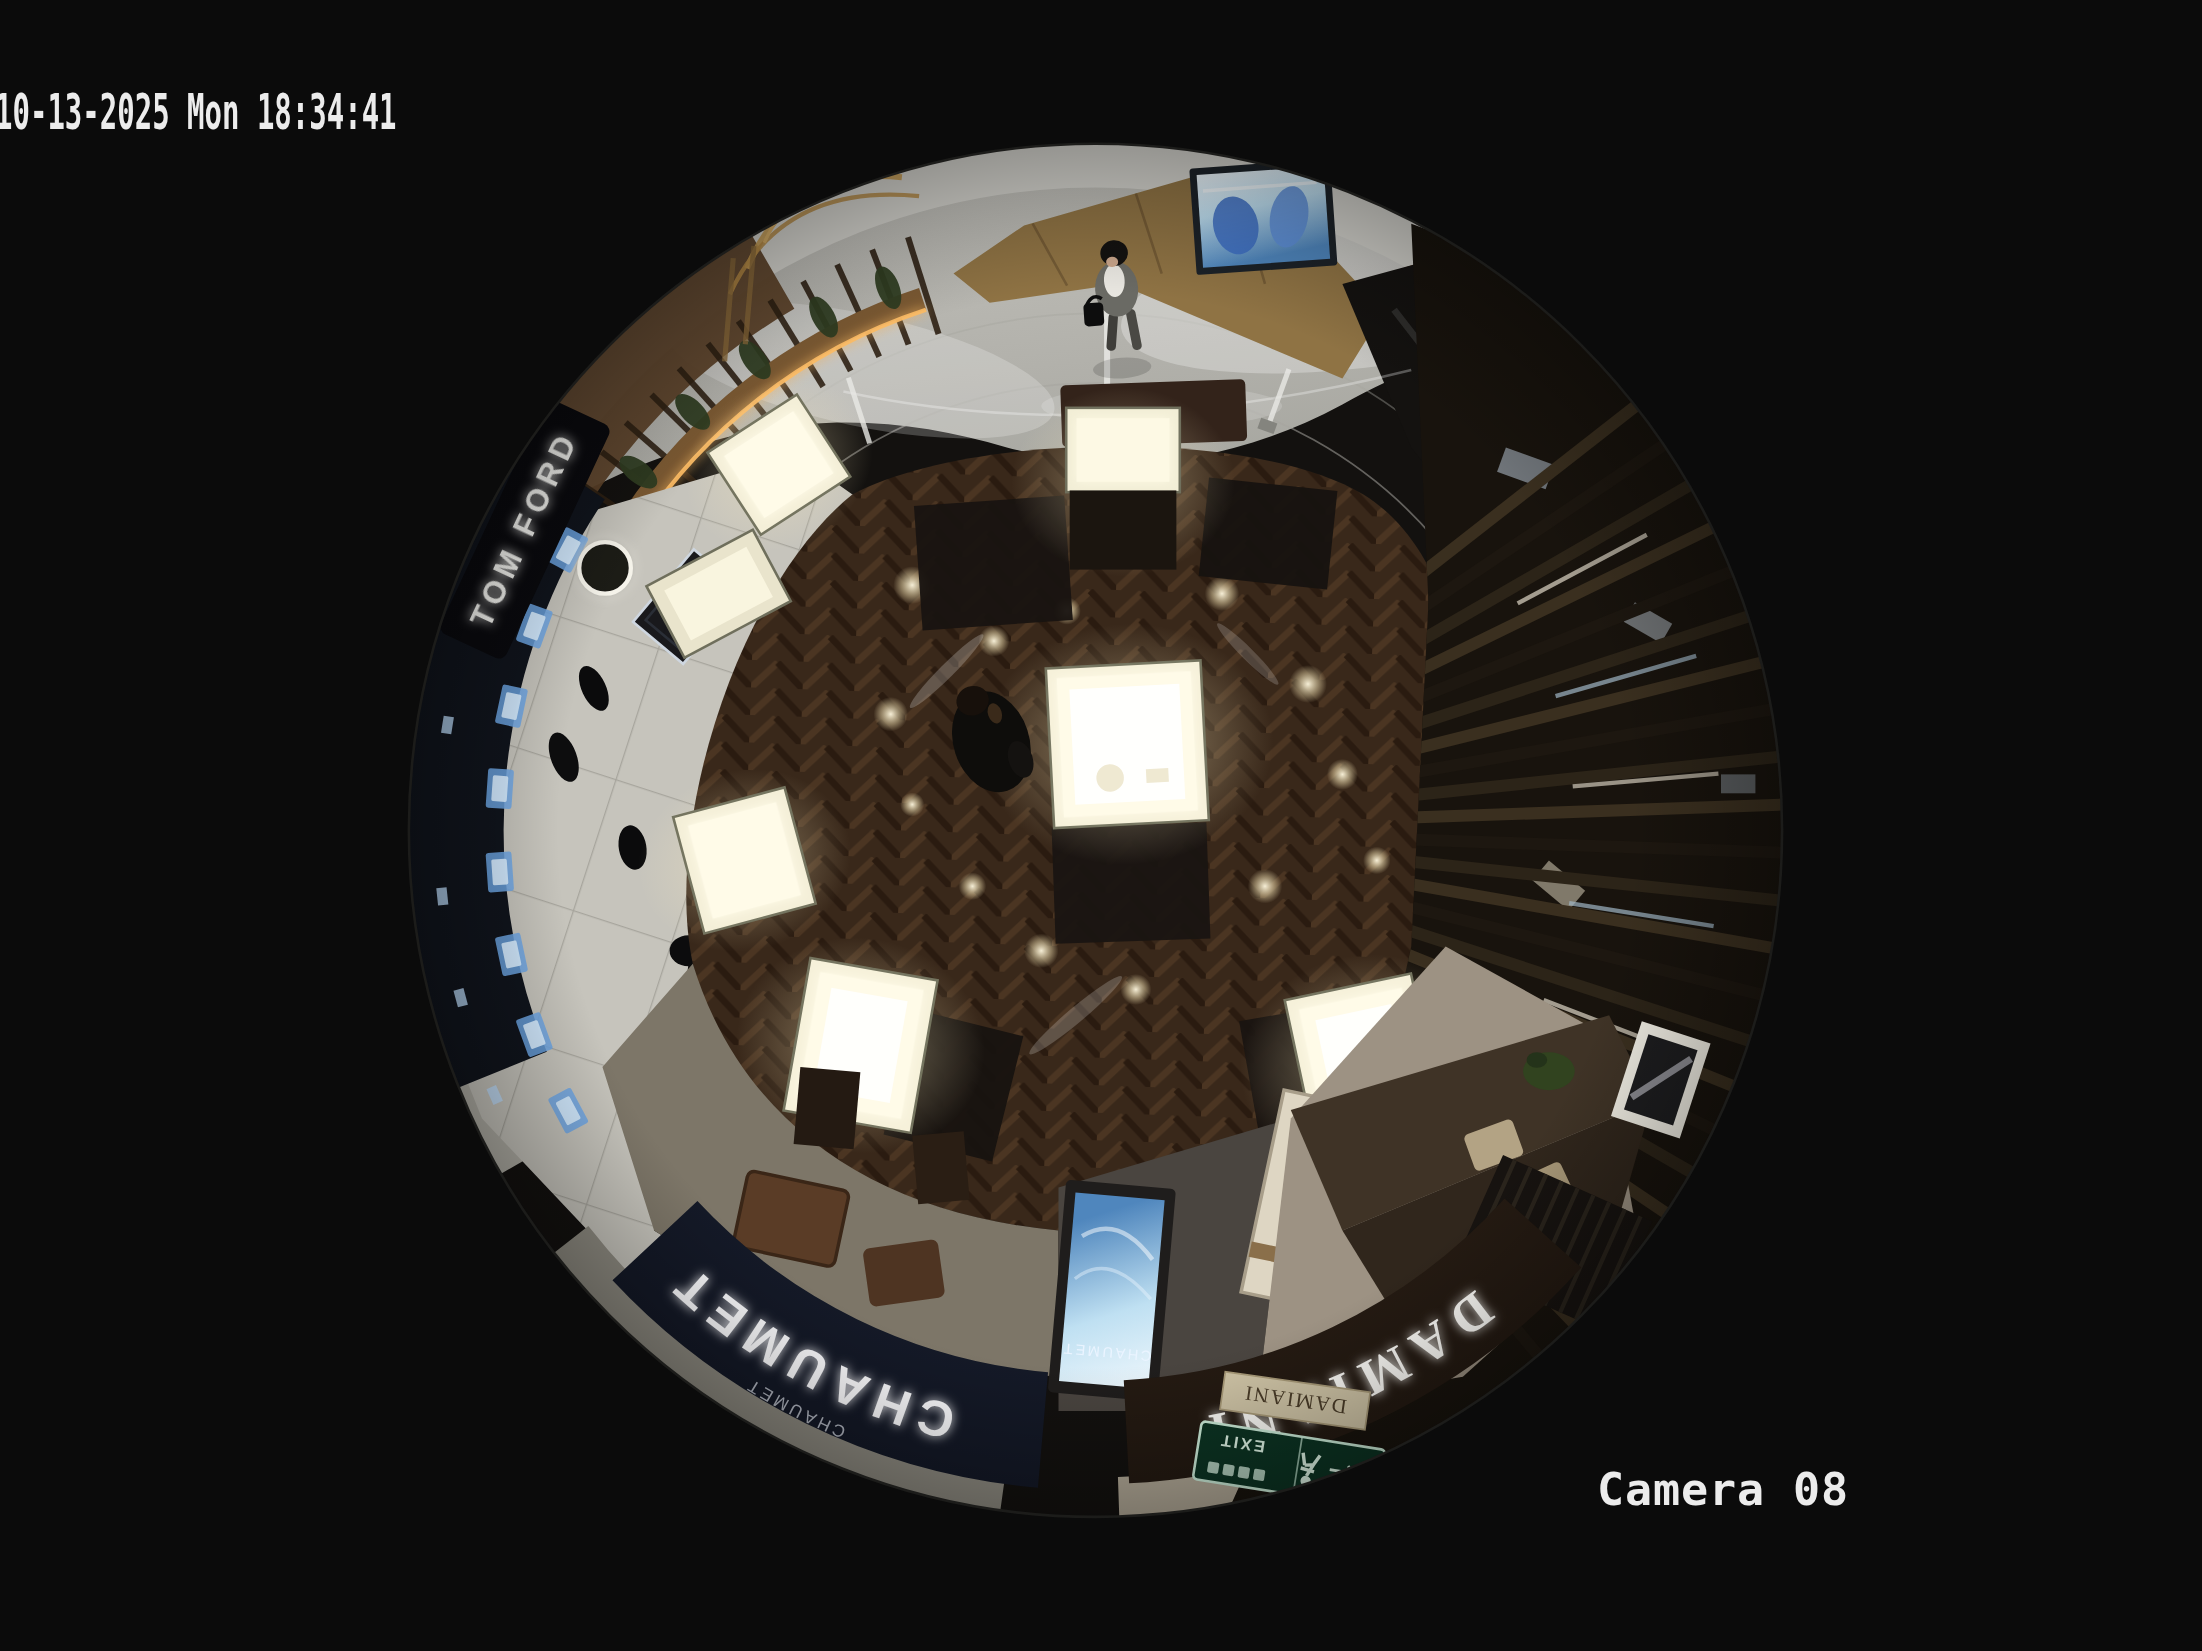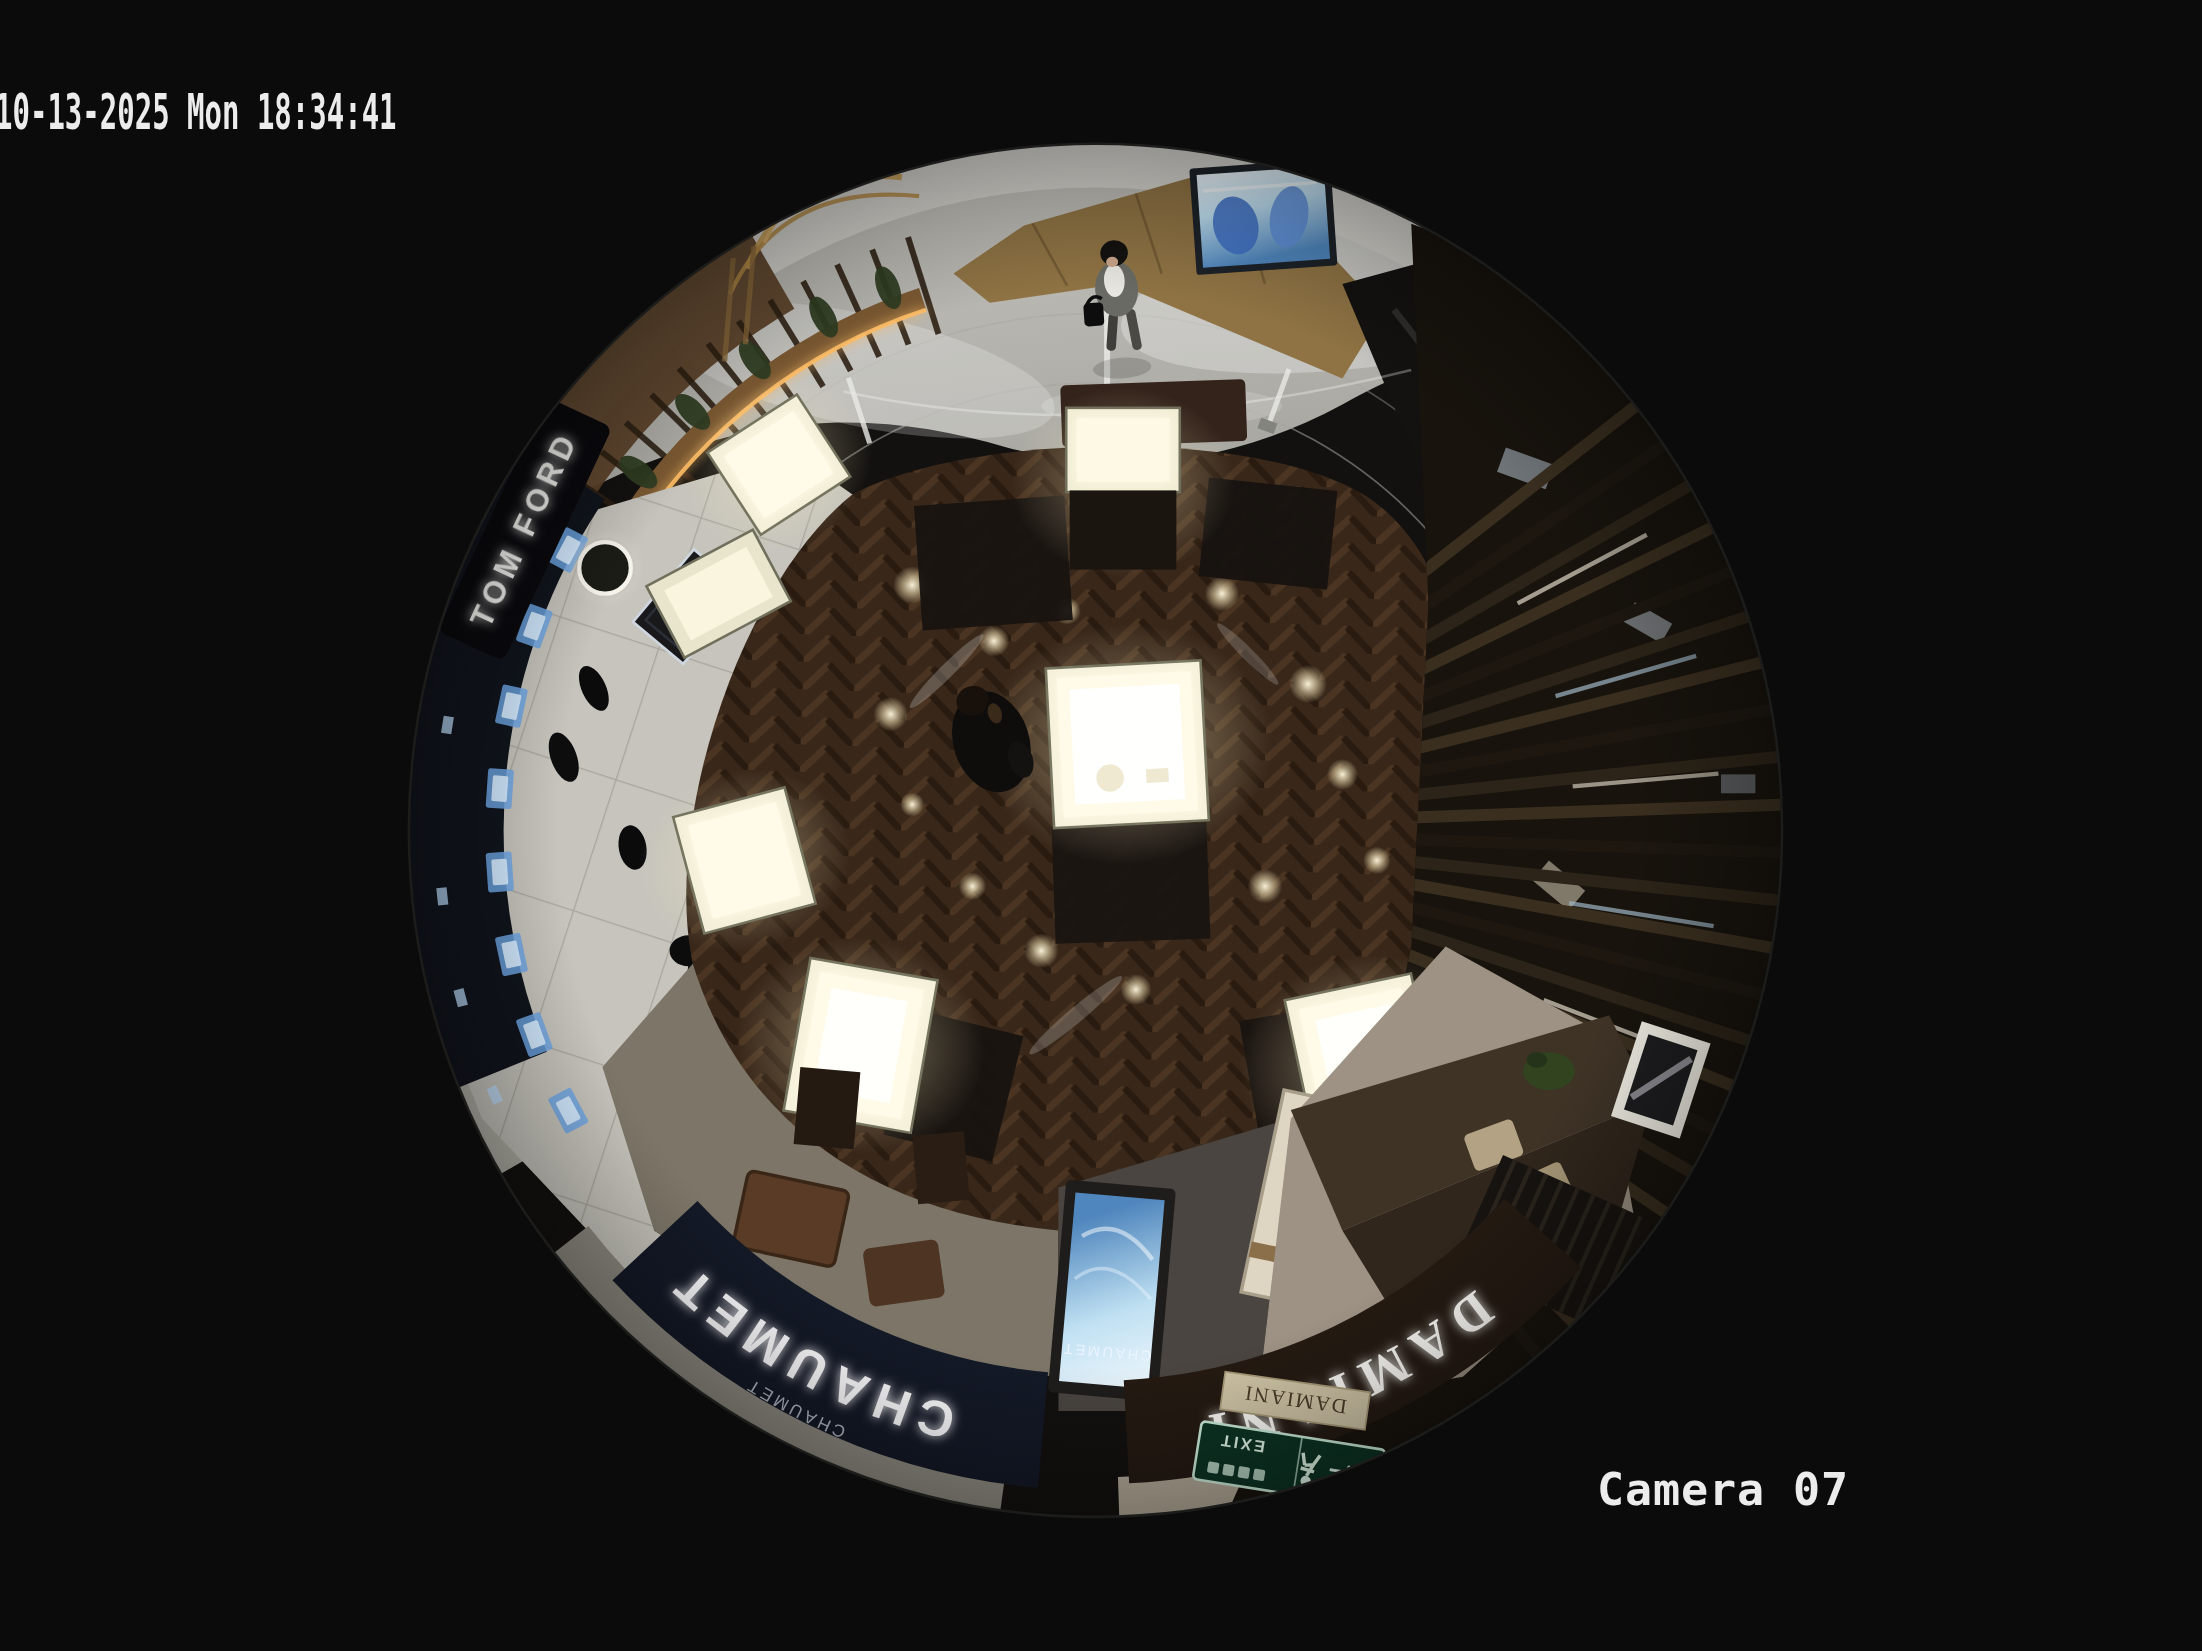--- a/index.html
+++ b/index.html
@@ -427,16 +427,16 @@
     <rect x="80" y="-24" width="13" height="13" rx="2" fill="#cfead8" opacity=".85"></rect>
     <text x="58" y="22" text-anchor="middle" font-family="Liberation Sans, sans-serif" font-size="19" font-weight="bold" letter-spacing="3" fill="#dff5e6">EXIT</text>
   </g>
 
   <circle cx="1273" cy="965" r="800" fill="url(#vign)"></circle>
 </g>
 <circle cx="1273" cy="965" r="798" fill="none" stroke="#1c1c1a" stroke-width="3"></circle>
 </svg>
 
 <div class="osd osd-ts">10-13-2025 Mon 18:34:41</div>
-<div class="osd osd-cam">Camera 07</div>
+<div class="osd osd-cam">Camera 08</div>
 
 </div>
 
 
 </body></html>

